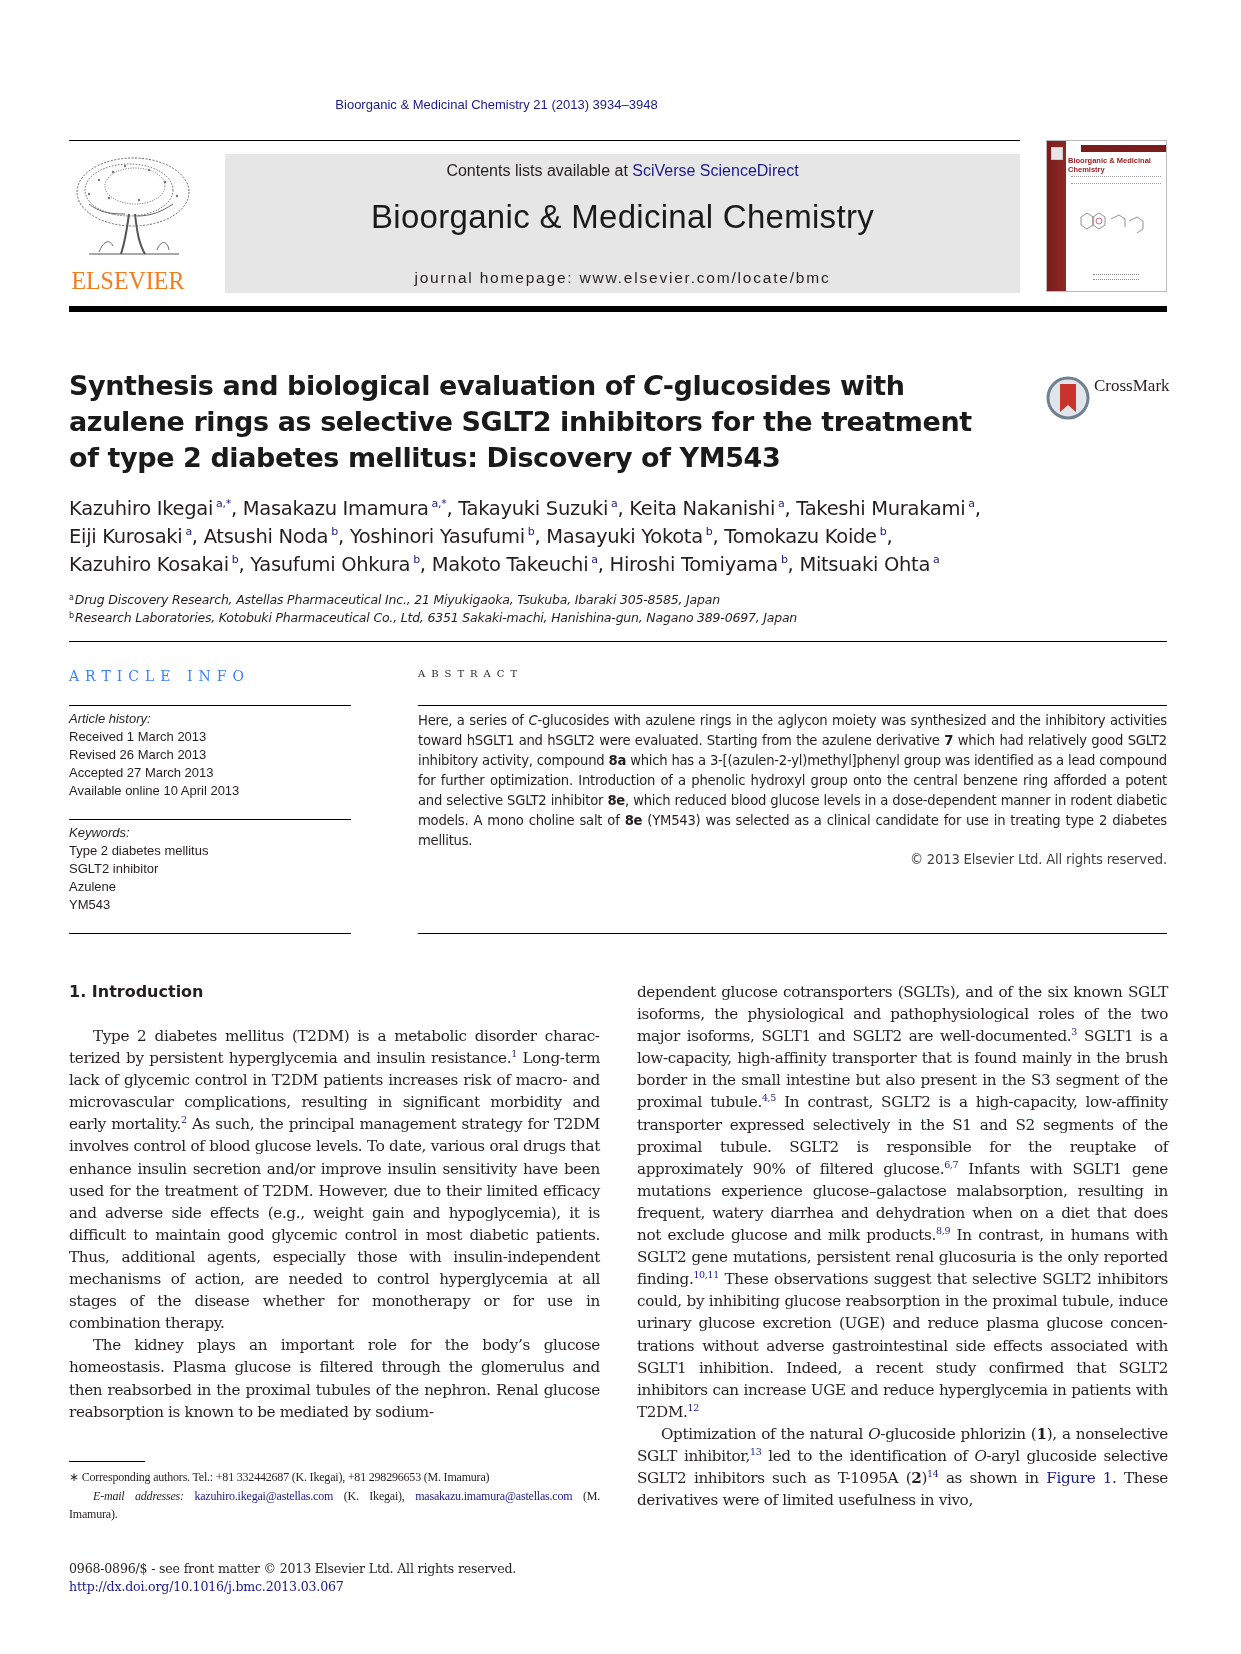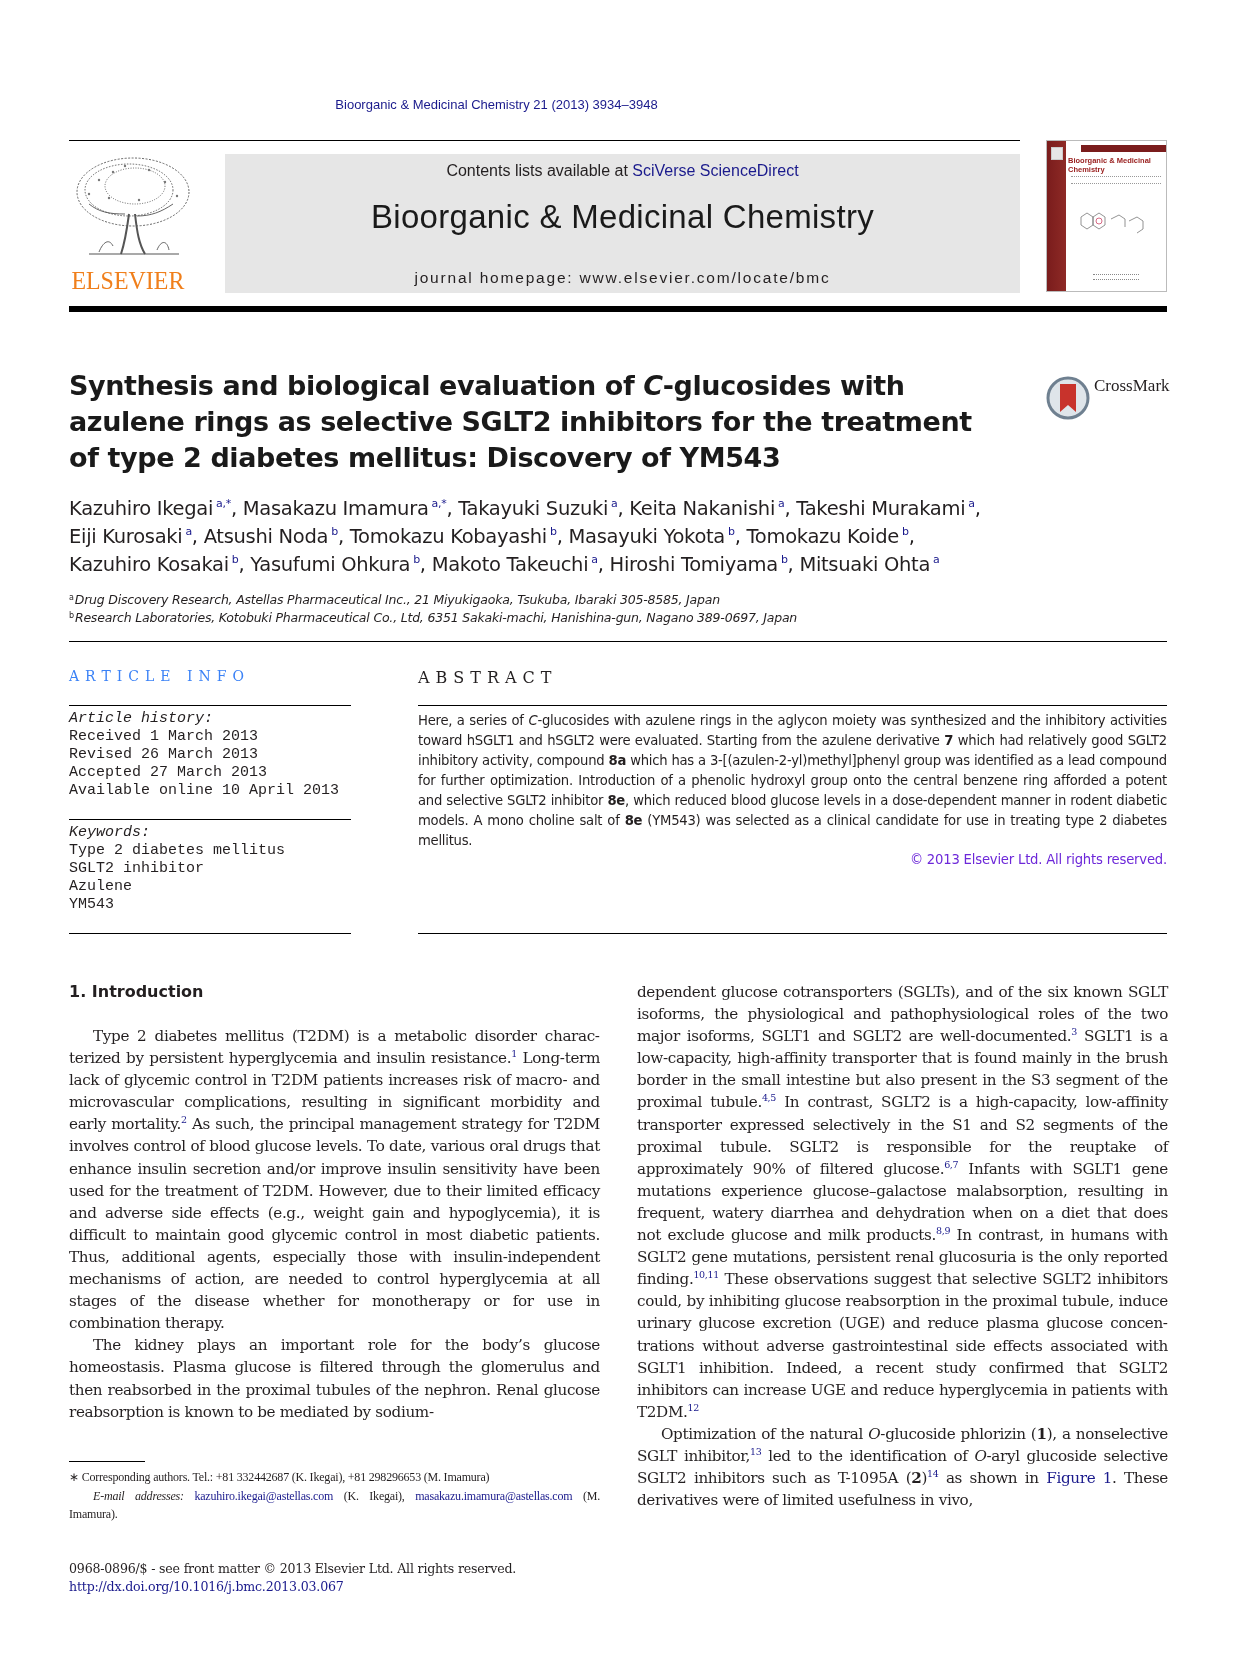--- a/index.html
+++ b/index.html
@@ -37,28 +37,28 @@
 
   .authors { left: 69px; top: 495px; width: 1100px; font-family: "DejaVu Sans", sans-serif; font-size: 19.5px; line-height: 28px; color: #231f20; letter-spacing: -0.3px; }
   .authors sup { font-size: 11px; color: #1a1a8c; vertical-align: 8px; line-height: 0; margin-left: 3px; }
   .affils { left: 69px; top: 591px; width: 1100px; font-family: "DejaVu Sans", sans-serif; font-style: italic; font-size: 12.5px; line-height: 18px; color: #231f20; letter-spacing: -0.2px; }
   .affils sup { font-size: 8px; vertical-align: 4px; line-height: 0; margin-right: 1px; font-style: normal; }
   .hr-affil { left: 69px; top: 641px; width: 1098px; height: 1px; background: #000; }
 
   
   .info-heading { left: 69px; top: 668px; font-family: "DejaVu Serif", serif; font-size: 14px; letter-spacing: 6px; color: #3b82f6; }
   .info-hr { left: 69px; width: 282px; height: 1px; background: #000; }
-  .info-block { left: 69px; width: 282px; font-family: Liberation Mono, monospace; font-size: 15px; line-height: 18px; color: #231f20; }
+  .info-block { left: 69px; width: 282px; font-family: Liberation Sans, sans-serif; font-size: 13px; line-height: 18px; color: #231f20; }
   .info-block .lbl { font-style: italic; }
 
-  .abs-heading { left: 418px; top: 668px; font-family: "DejaVu Serif", serif; font-size: 16px; letter-spacing: 6px; color: #231f20; }
+  .abs-heading { left: 418px; top: 668px; font-family: "DejaVu Serif", serif; font-size: 10px; letter-spacing: 6px; color: #231f20; }
   .abs-hr { left: 418px; width: 749px; height: 1px; background: #000; }
   .abs-text { left: 418px; top: 711px; width: 749px; font-family: "DejaVu Sans", sans-serif; font-size: 13.2px; line-height: 20px; text-align: justify; color: #231f20; letter-spacing: -0.25px; }
   .abs-text b { font-weight: bold; }
-  .abs-copy { left: 418px; top: 852px; width: 749px; text-align: right; font-family: "DejaVu Sans", sans-serif; font-size: 13.2px; color: #6d28d9; letter-spacing: -0.2px; }
+  .abs-copy { left: 418px; top: 852px; width: 749px; text-align: right; font-family: "DejaVu Sans", sans-serif; font-size: 13.2px; color: #404040; letter-spacing: -0.2px; }
 
   
   .section-heading { left: 69px; top: 982px; font-family: "DejaVu Sans", sans-serif; font-weight: bold; font-size: 16px; color: #231f20; }
   .col { width: 531px; font-family: "DejaVu Serif", serif; font-size: 15.2px; line-height: 22.1px; text-align: justify; color: #231f20; letter-spacing: -0.35px; hyphens: manual; }
   .col p { text-indent: 0; }
   .col p.ind { text-indent: 24px; }
   .col sup { font-size: 9.5px; color: #1a1a8c; vertical-align: 6px; line-height: 0; }
   .col-left { left: 69px; top: 1025px; }
   .col-right { left: 637px; top: 981px; }
 
@@ -139,21 +139,21 @@
 </div>
 
 <div class="abs authors">
   <span><span>Kazuhiro Ikegai</span><sup>a,*</sup></span>, 
   <span><span>Masakazu Imamura</span><sup>a,*</sup></span>, 
   <span><span>Takayuki Suzuki</span><sup>a</sup></span>, 
   <span><span>Keita Nakanishi</span><sup>a</sup></span>, 
   <span><span>Takeshi Murakami</span><sup>a</sup></span>,<br>
   <span><span>Eiji Kurosaki</span><sup>a</sup></span>, 
   <span><span>Atsushi Noda</span><sup>b</sup></span>, 
-  <span><span>Tomokazu Kobayashi</span><sup>b</sup></span>, 
+  <span><span>Yoshinori Yasufumi</span><sup>b</sup></span>, 
   <span><span>Masayuki Yokota</span><sup>b</sup></span>, 
   <span><span>Tomokazu Koide</span><sup>b</sup></span>,<br>
   <span><span>Kazuhiro Kosakai</span><sup>b</sup></span>, 
   <span><span>Yasufumi Ohkura</span><sup>b</sup></span>, 
   <span><span>Makoto Takeuchi</span><sup>a</sup></span>, 
   <span><span>Hiroshi Tomiyama</span><sup>b</sup></span>, 
   <span><span>Mitsuaki Ohta</span><sup>a</sup></span>
 </div>
 
 <div class="abs affils">

